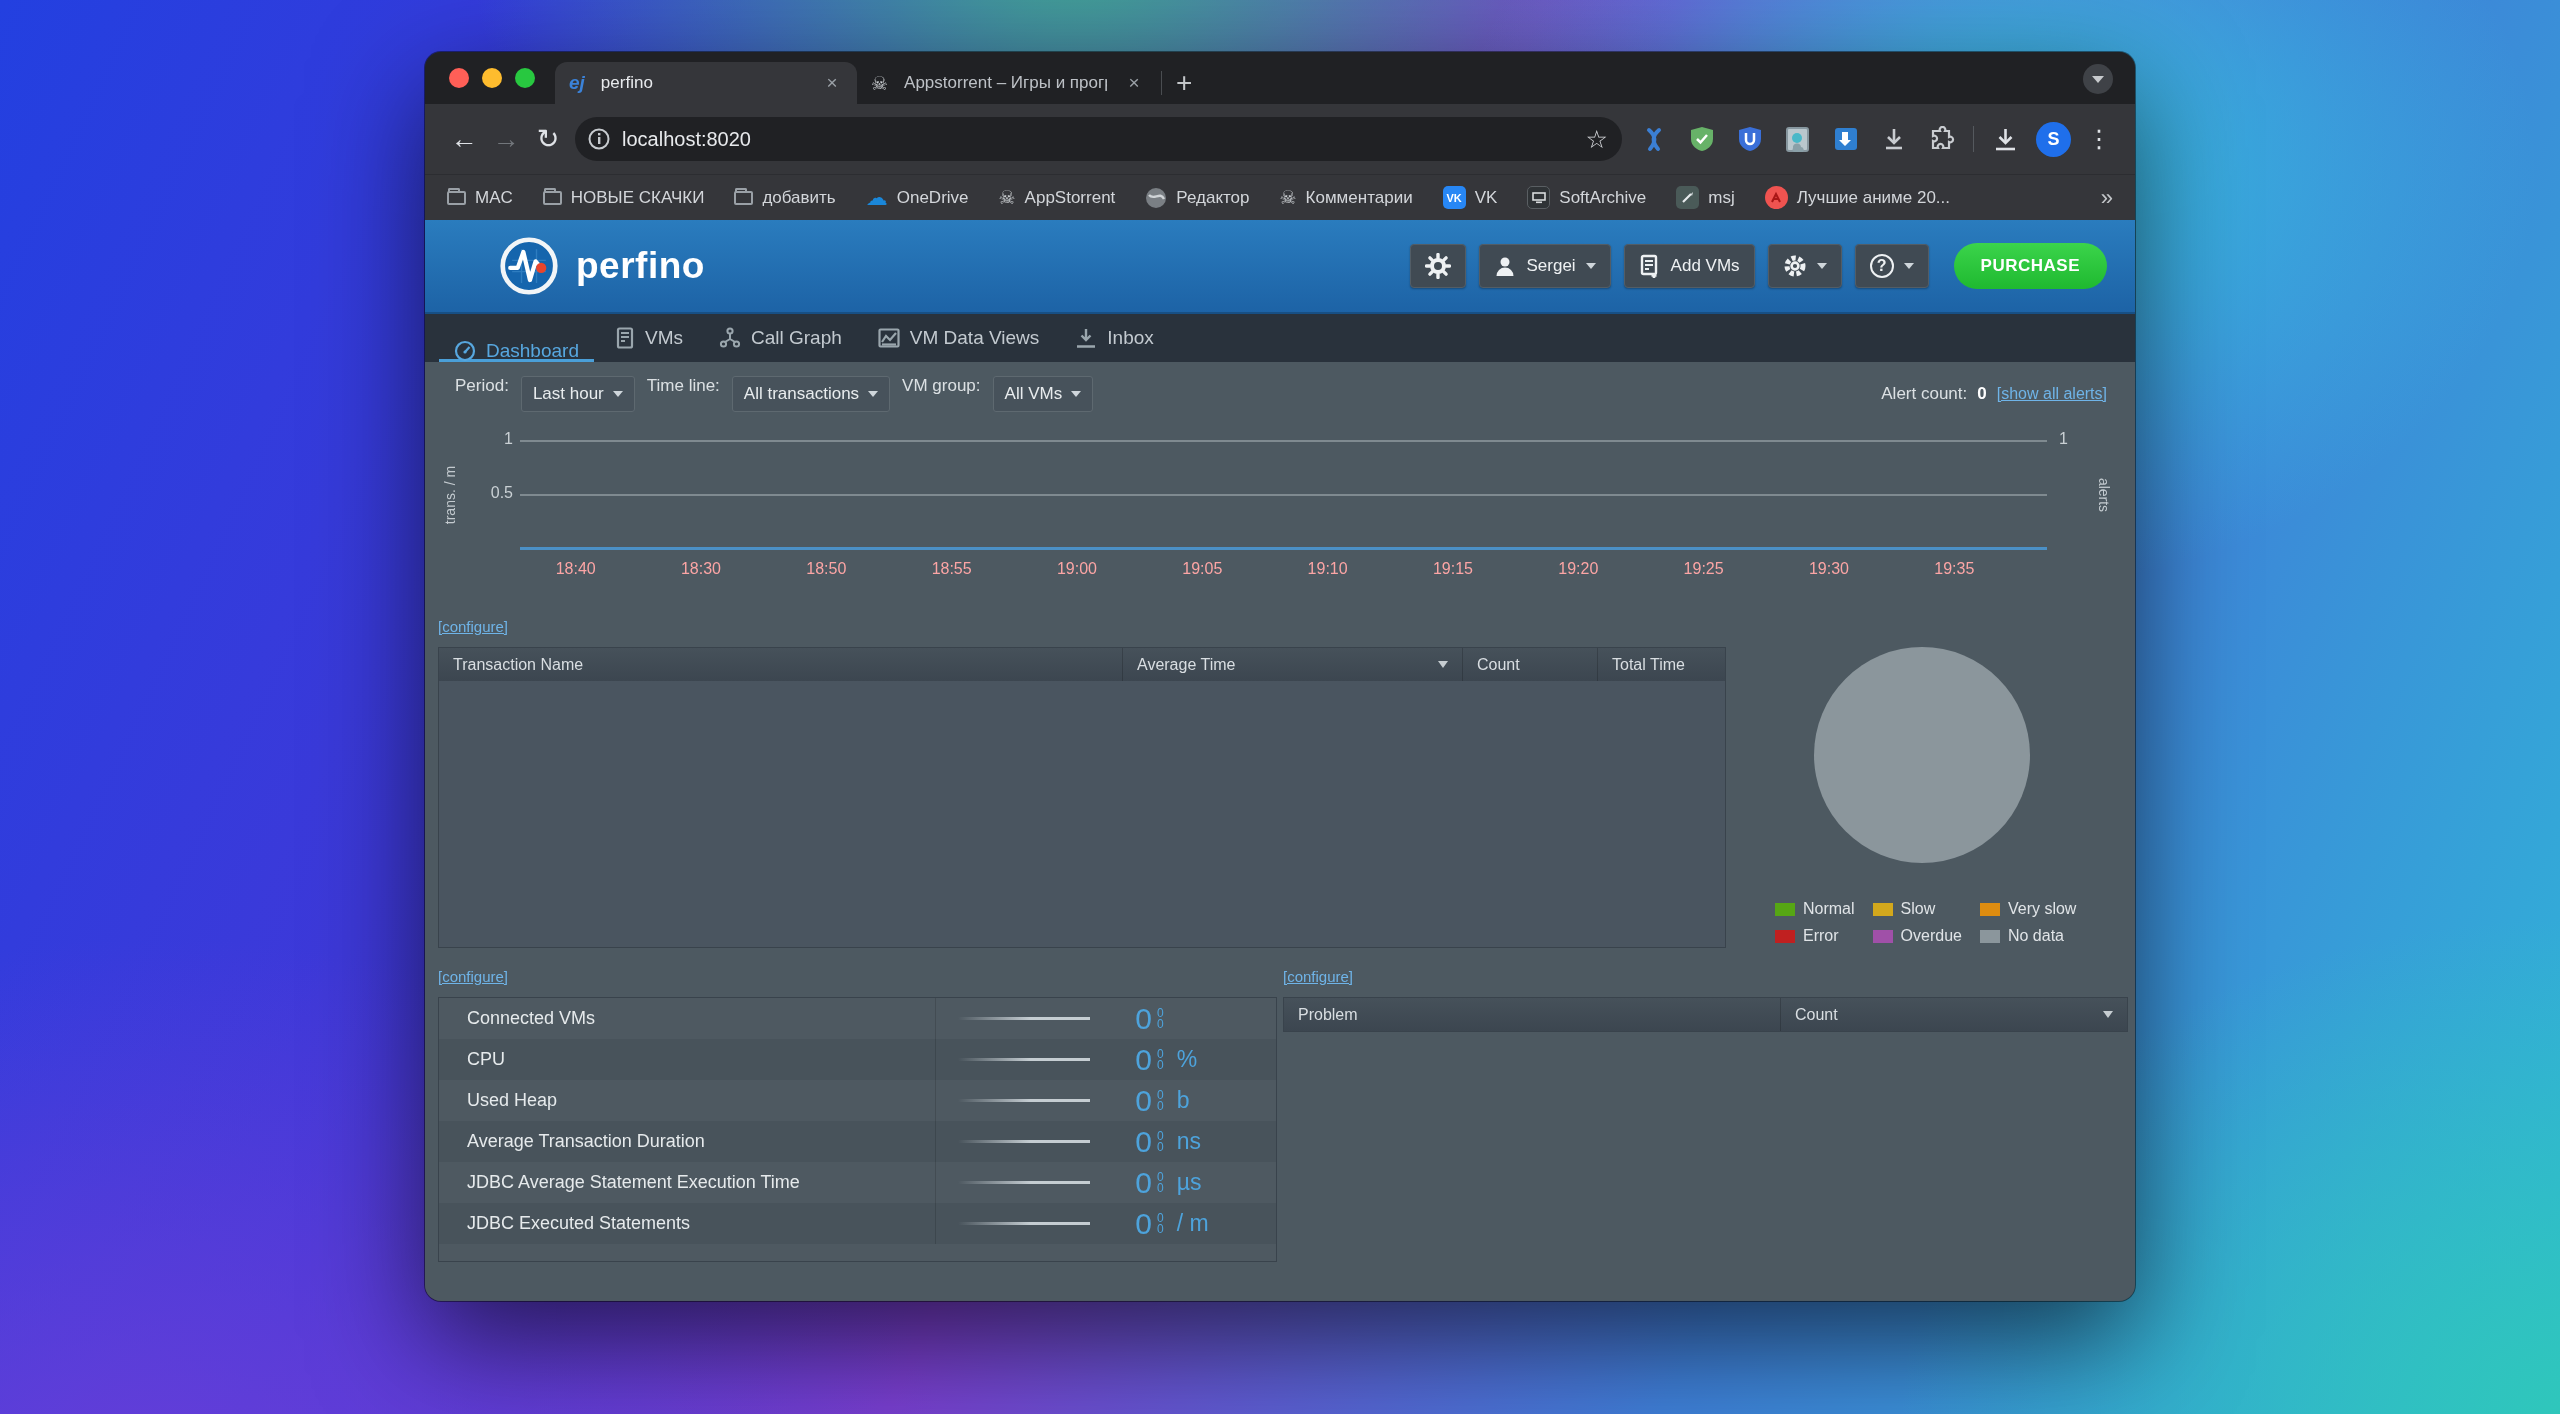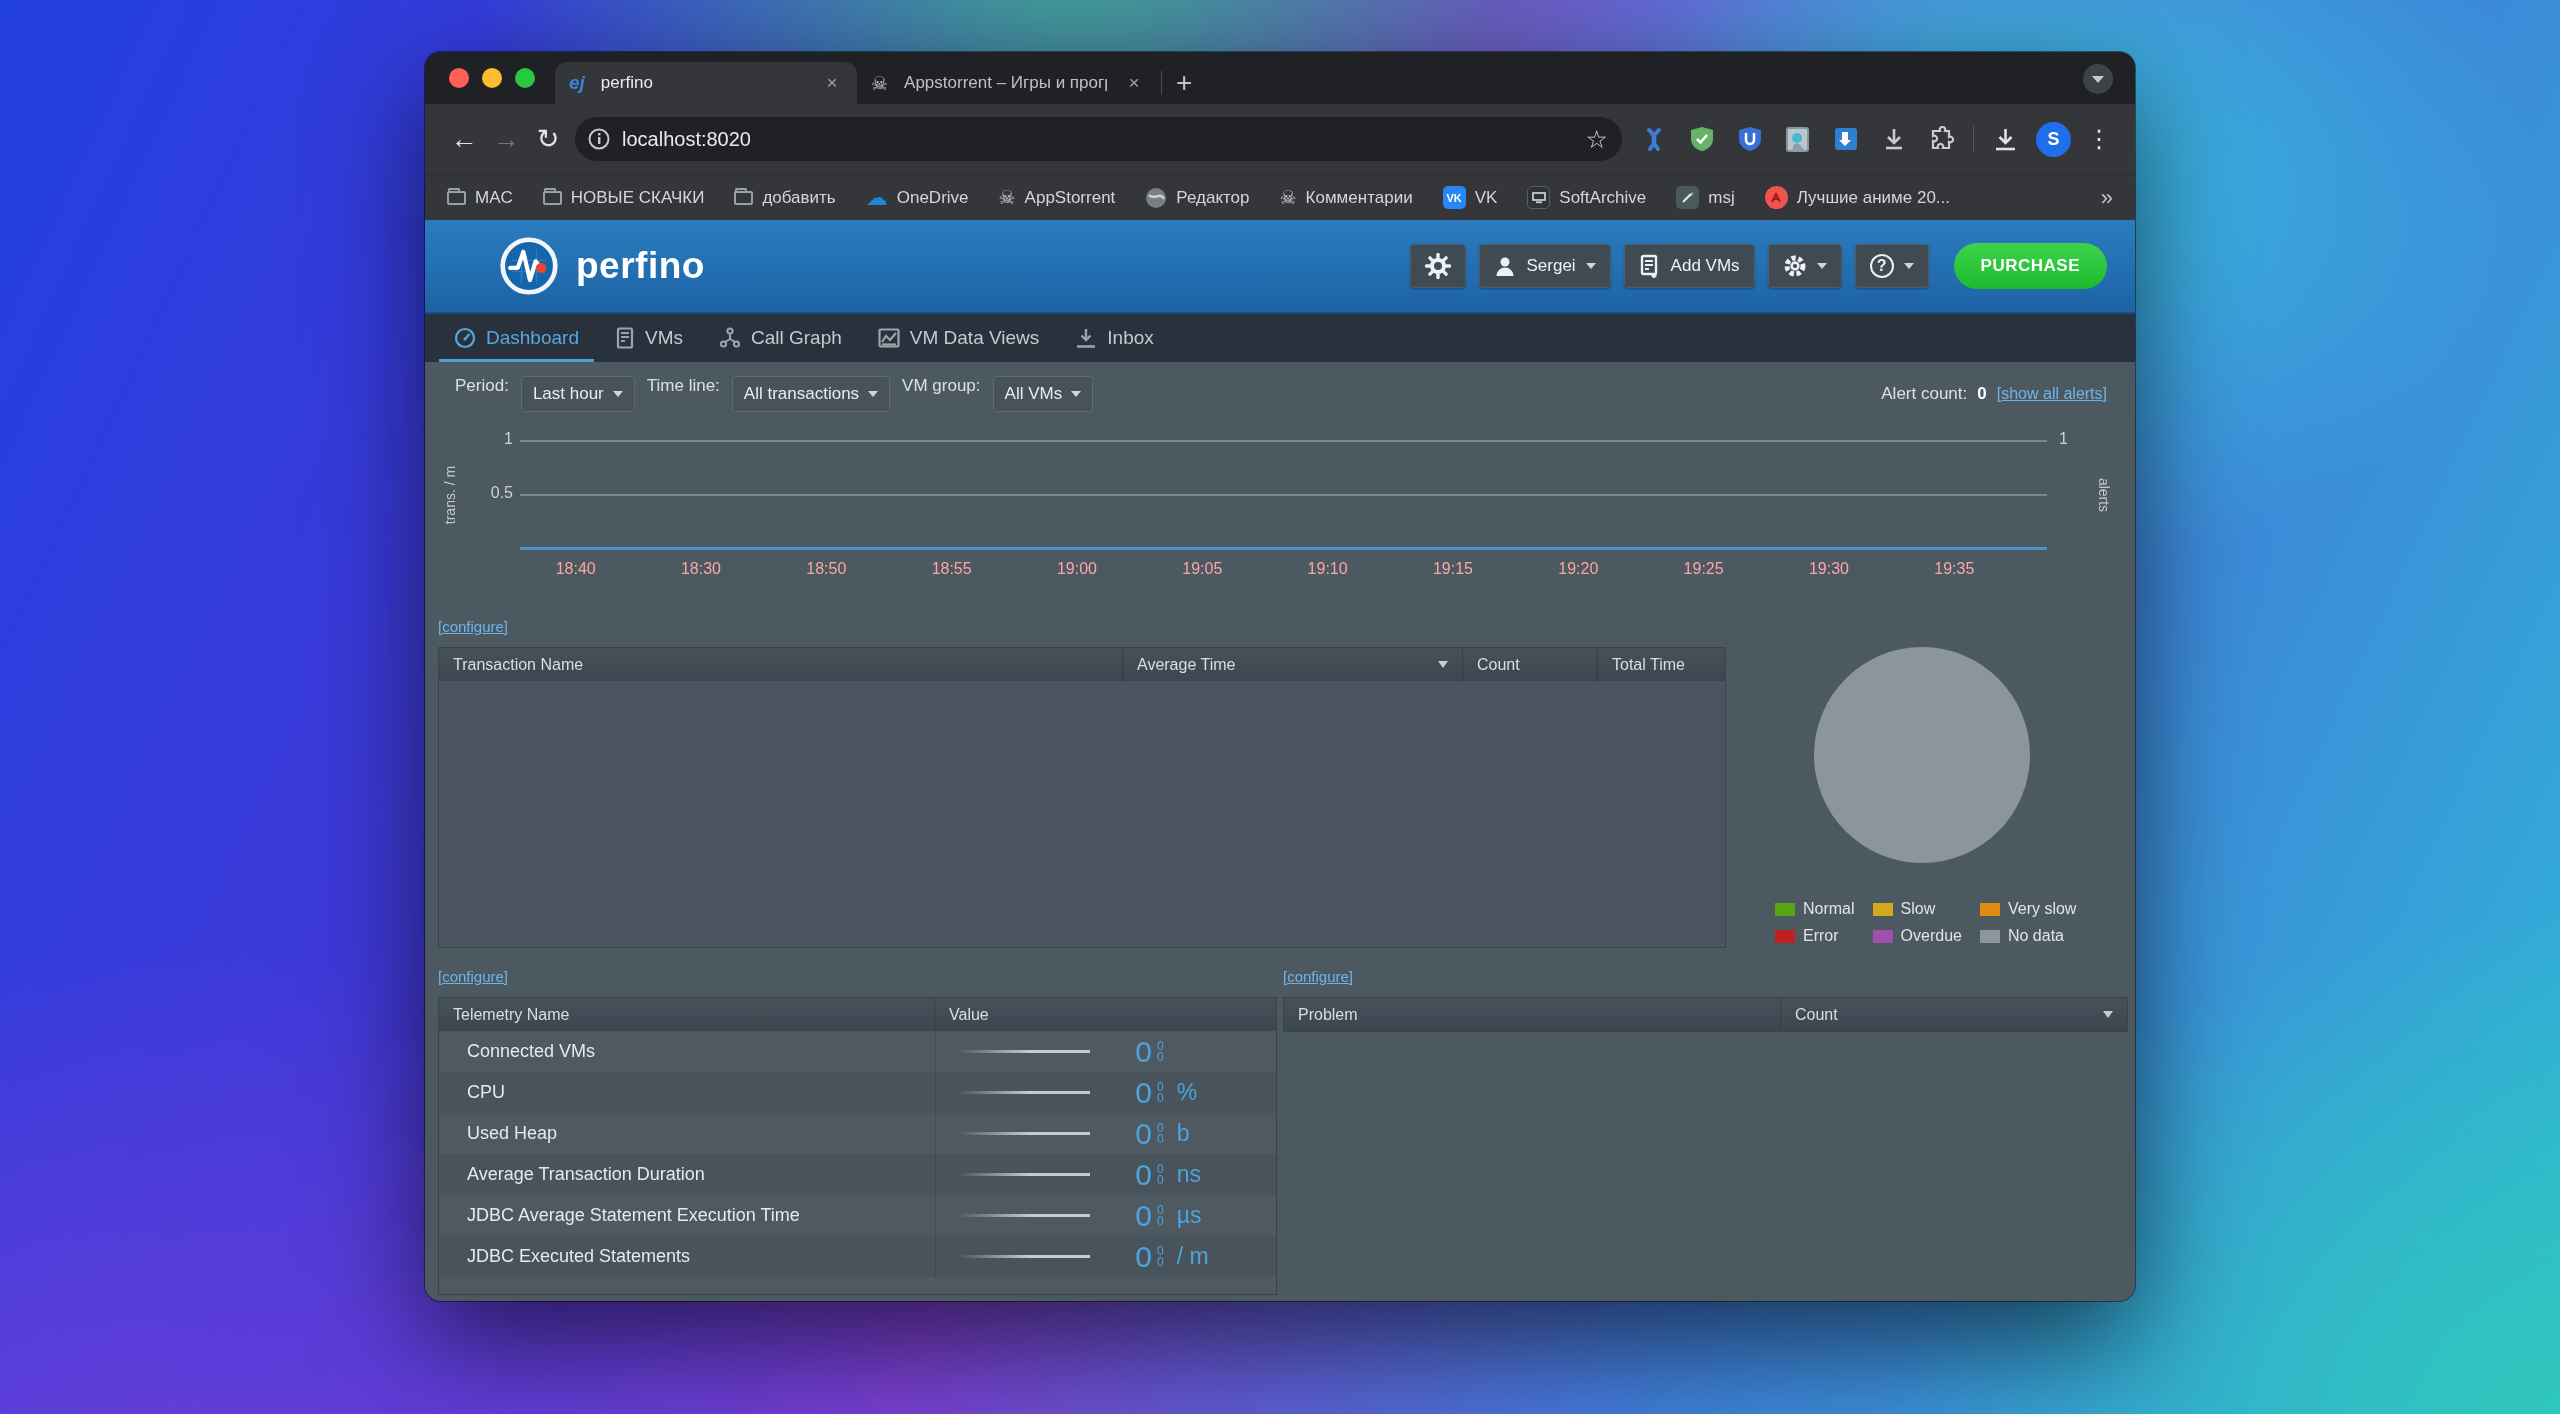--- a/index.html
+++ b/index.html
@@ -59,21 +59,21 @@
   .brand { font-size:37px; font-weight:bold; color:#fff; margin-left:17px; letter-spacing:.5px; }
   .hdr-buttons { margin-left:auto; display:flex; gap:13px; align-items:center; }
   .hbtn { height:44px; background:#404a53; border:1px solid #525d66; border-radius:4px; color:#eef1f3;
     display:flex; align-items:center; gap:10px; padding:0 14px; font-size:17px; box-shadow:0 1px 2px rgba(0,0,0,.3); }
   .hbtn .chev-s { width:0; height:0; border-left:5px solid transparent; border-right:5px solid transparent; border-top:6px solid #cfd6db; }
   .qmark { width:24px; height:24px; border:2px solid #eef1f3; border-radius:50%; display:flex; align-items:center; justify-content:center; font-size:16px; font-weight:bold; }
   .purchase { height:46px; border-radius:23px; background:linear-gradient(#3bd44b,#1fb930); color:#fff; font-weight:bold;
     font-size:17px; padding:0 27px; display:flex; align-items:center; margin-left:12px; letter-spacing:.5px; }
   .app-nav { height:48px; background:#29323c; display:flex; align-items:stretch; padding-left:14px; gap:6px; }
   .nav-item { display:flex; align-items:center; gap:10px; padding:0 15px; font-size:19px; color:#c3cad0; }
-  .nav-item.active { color:#57a7df; box-shadow:inset 0 -3px 0 #4a9fd8; }
+  .nav-item.active { color:#57a7df; box-shadow:inset 0 -3px 0 #4a9fd8;align-items:flex-end; }
   .nav-item svg { stroke:#9aa6ad; }
   .nav-item.active svg { stroke:#57a7df; }
   .content { flex:1; position:relative; font-size:17px; }
   
   .filters { position:absolute; top:14px; left:30px; display:flex; gap:12px; color:#dbe0e3; }
   .fsel { background:#47525b; border:1px solid #5e6970; border-radius:3px; padding:7px 11px; color:#e8ecee;
     display:flex; align-items:center; gap:9px; }
   .fsel .chev-s { width:0; height:0; border-left:5px solid transparent; border-right:5px solid transparent; border-top:6px solid #cfd6db; }
   .alerts-right { position:absolute; top:22px; right:28px; display:flex; align-items:center; gap:10px; color:#dbe0e3; }
   .alert-count { color:#ffffff; font-weight:bold; }
@@ -469,28 +469,20 @@
             <span>Overdue</span>
           </div>
           <div class="litem">
             <span class="swatch" style="background-color: rgb(139, 150, 156);"></span>
             <span>No data</span>
           </div>
         </div>
 
         <a class="cfg" style="position:absolute;top:606px;left:13px">[configure]</a>
         <div class="ptable" style="top:635px;left:13px;width:839px">
-          <div class="thead">
-            <div class="th" style="width:496px">
-              <span>Telemetry Name</span>
-            </div>
-            <div class="th" style="flex:1">
-              <span>Value</span>
-            </div>
-          </div>
           <div class="trow odd">
             <div class="tname">Connected VMs</div>
             <div class="tval">
               <span class="spark"></span>
               <span class="bigzero">0</span>
               <span class="zstack">
                 <span>0</span>
                 <span>0</span>
               </span>
               <span class="tunit"></span>

